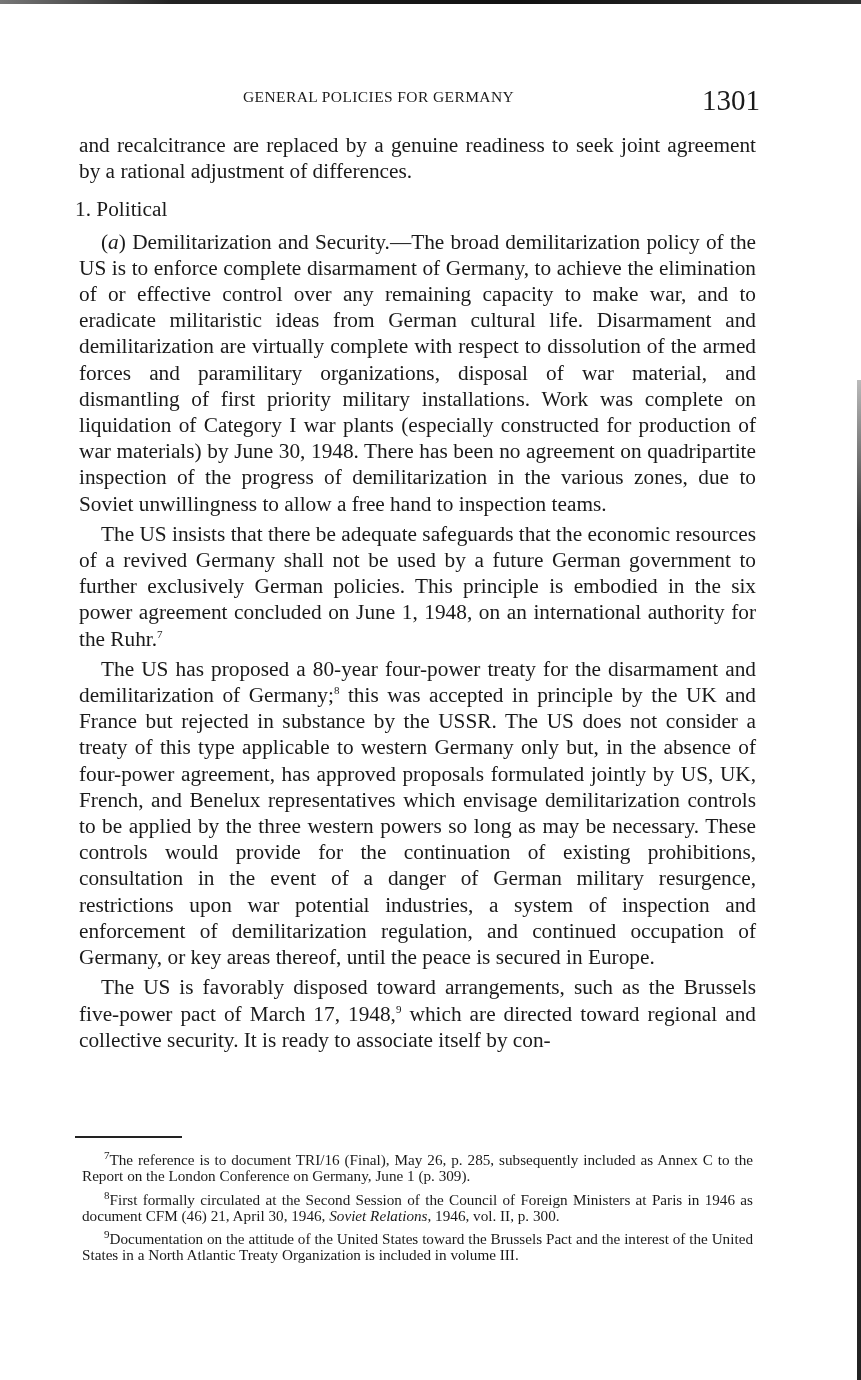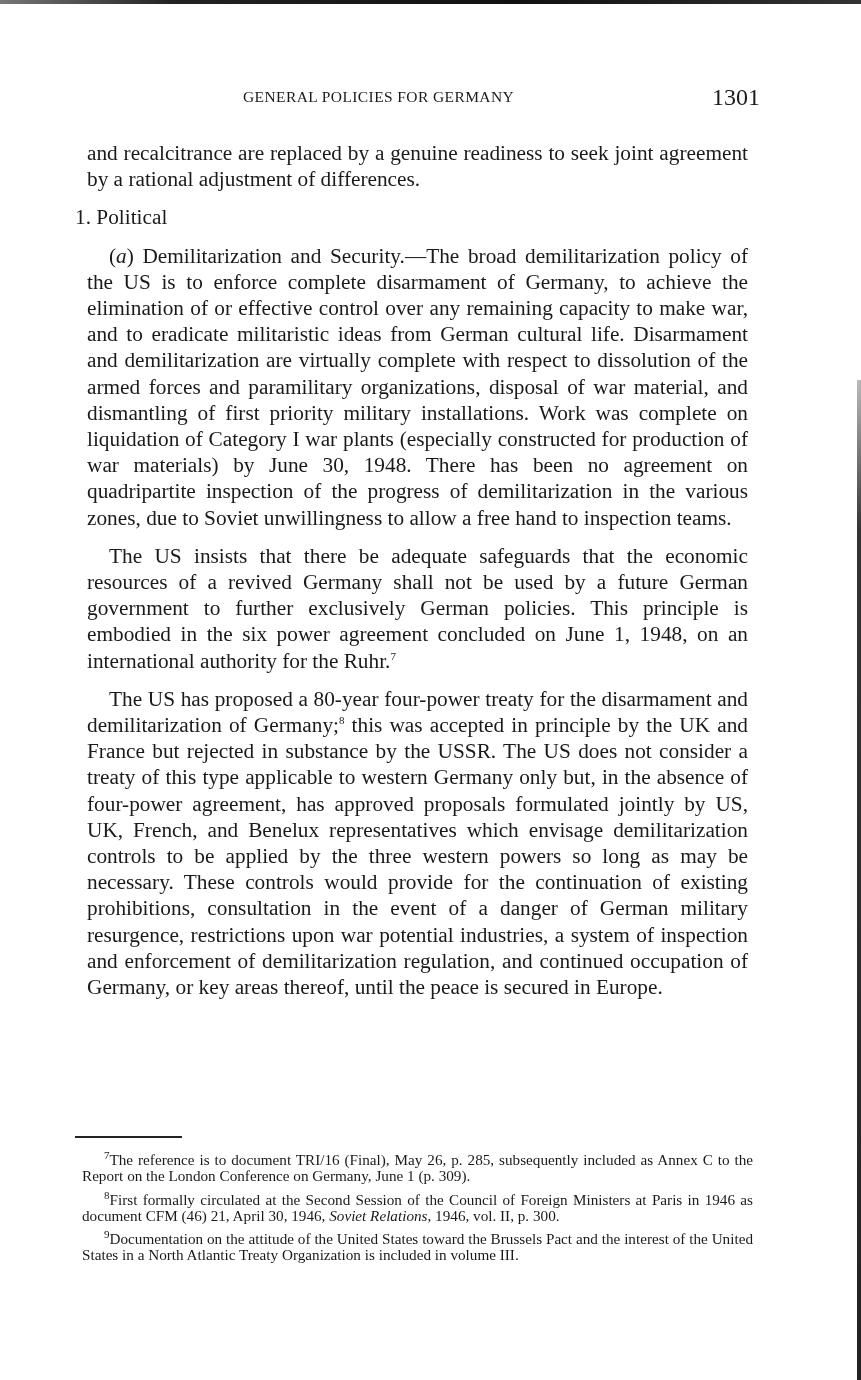--- a/index.html
+++ b/index.html
@@ -8,24 +8,24 @@
       background: #ffffff; color: #1a1a1a;
       font-family: "Liberation Serif", "DejaVu Serif", serif;
     }
     .top-bar { position: absolute; left: 0; top: 0; width: 861px; height: 4px;
       background: linear-gradient(to right, #777 0%, #222 20%, #111 60%, #333 100%); }
     .right-edge { position: absolute; right: 0; top: 380px; width: 4px; height: 1000px;
       background: linear-gradient(to bottom, #bbb 0%, #333 15%, #222 100%); }
     .running-head { position: absolute; left: 75px; top: 84px; width: 685px; height: 30px; }
     .running-title { position: absolute; left: 168px; top: 4px; font-size: 15.5px;
       letter-spacing: 0.4px; font-variant: small-caps; text-transform: uppercase; }
-    .page-number { position: absolute; right: 0; top: 0; font-size: 24px; }
+    .page-number { position: absolute; right: 0; top: 0; font-size: 29px; }
     .body-text { position: absolute; left: 75px; top: 128px; width: 685px;
       font-size: 21.3px; line-height: 26.2px; text-align: justify; }
-    .body-text p { margin: 12px; }
+    .body-text p { margin: 4px; }
     .para.indent { text-indent: 22px; }
     .heading { margin: 12px 0 6px 0 !important; }
     .heading .num { font-style: normal; }
     .heading .label { }
     sup { font-size: 11px; vertical-align: super; line-height: 0; }
     .footnote-rule { position: absolute; left: 75px; top: 1136px; width: 107px; height: 2px; background: #222; }
     .footnotes { position: absolute; left: 75px; top: 1145px; width: 685px;
       font-size: 15.2px; line-height: 16.3px; text-align: justify; }
     .footnotes p { margin: 7px; text-indent: 22px; }
     i { font-style: italic; }
@@ -56,20 +56,24 @@
 
   <p class="para indent">
     <span>The US insists that there be adequate safeguards that the economic resources of a revived Germany shall not be used by a future German government to further exclusively German policies. This principle is embodied in the six power agreement concluded on June 1, 1948, on an international authority for the Ruhr.</span><sup>7</sup>
   </p>
 
   <p class="para indent">
     <span>The US has proposed a 80-year four-power treaty for the disarmament and demilitarization of Germany;</span><sup>8</sup>
     <span>this was accepted in principle by the UK and France but rejected in substance by the USSR. The US does not consider a treaty of this type applicable to western Germany only but, in the absence of four-power agreement, has approved proposals formulated jointly by US, UK, French, and Benelux representatives which envisage demilitarization controls to be applied by the three western powers so long as may be necessary. These controls would provide for the continuation of existing prohibitions, consultation in the event of a danger of German military resurgence, restrictions upon war potential industries, a system of inspection and enforcement of demilitarization regulation, and continued occupation of Germany, or key areas thereof, until the peace is secured in Europe.</span>
   </p>
 
+  <p class="para indent">
+    <span>The US is favorably disposed toward arrangements, such as the Brussels five-power pact of March 17, 1948,</span><sup>9</sup>
+    <span>which are directed toward regional and collective security. It is ready to associate itself by con-</span>
+  </p>
 </div>
 
 <div class="footnote-rule"></div>
 
 <div class="footnotes">
   <p>
     <sup>7</sup><span>The reference is to document TRI/16 (Final), May 26, p. 285, subsequently included as Annex C to the Report on the London Conference on Germany, June 1 (p. 309).</span>
   </p>
   <p>
     <sup>8</sup><span>First formally circulated at the Second Session of the Council of Foreign Ministers at Paris in 1946 as document CFM (46) 21, April 30, 1946,</span>

